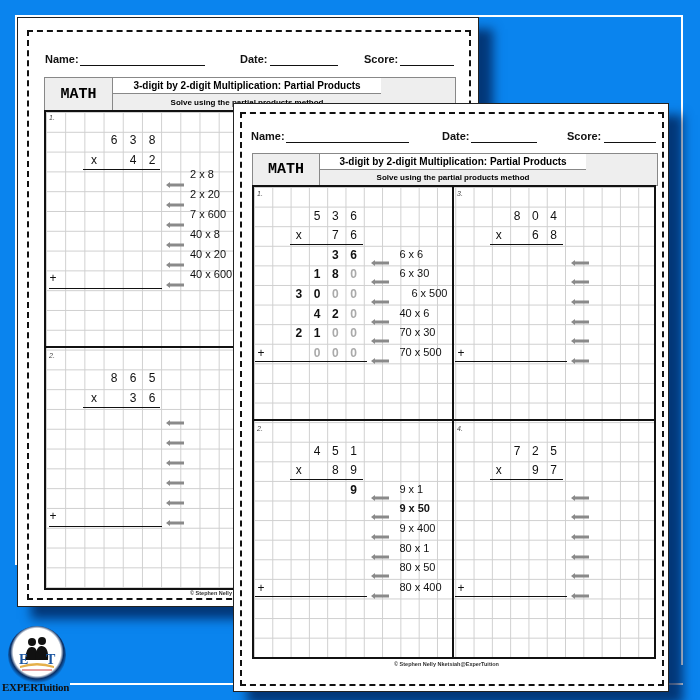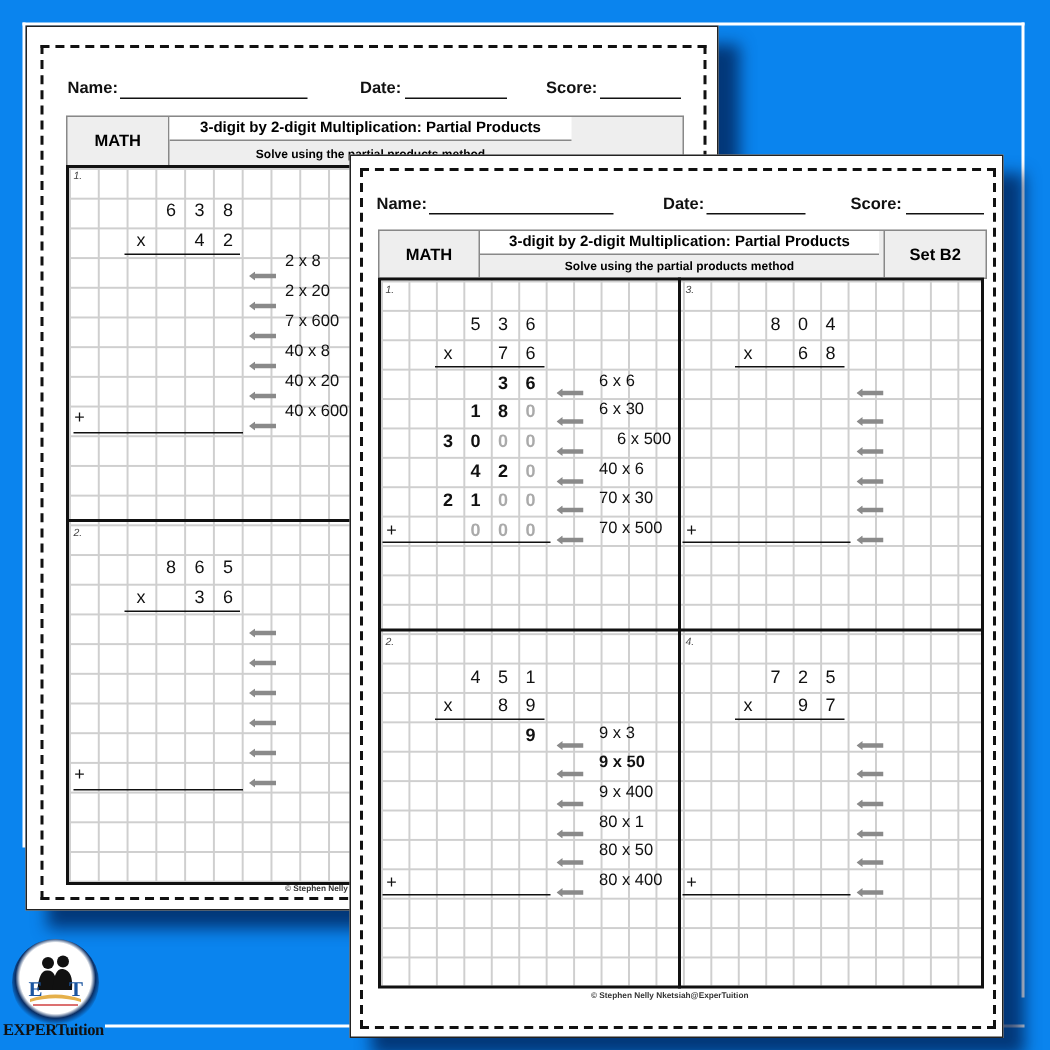--- a/index.html
+++ b/index.html
@@ -7,21 +7,21 @@
   .frame-top { position:absolute; left:15px; top:15px; width:668px; height:2px; background:#fff; }
   .frame-right { position:absolute; left:681px; top:15px; width:2px; height:650px; background:#fff; }
   .frame-left { position:absolute; left:15px; top:15px; width:2px; height:550px; background:#fff; }
   .frame-bottom { position:absolute; left:70px; top:683px; width:613px; height:2px; background:#fff; }
 
   .page { position:absolute; background:#fff; border:1px solid #222; box-shadow: 14px 12px 10px rgba(0,30,80,0.75); }
   .dash { position:absolute; border:2px dashed #111; }
   .lbl { position:absolute; font-size:11px; font-weight:bold; color:#111; }
   .line { position:absolute; border-bottom:1px solid #111; height:0; }
   .hdr { position:absolute; border:1px solid #888; background:#eee; }
-  .hdr .math { position:absolute; left:0; top:0; bottom:0; border-right:1px solid #888; display:flex; align-items:center; justify-content:center; font-size:11px; font-weight:bold; }
+  .hdr .math { position:absolute; left:0; top:0; bottom:0; border-right:1px solid #888; display:flex; align-items:center; justify-content:center; font-size:15px; font-weight:bold;font-family:Liberation Mono, monospace; }
   .hdr .title { position:absolute; top:0; height:15px; border-bottom:1px solid #888; background:#fff; display:flex; align-items:center; justify-content:center; font-size:10px; font-weight:bold; }
   .hdr .sub { position:absolute; bottom:0; height:15px; display:flex; align-items:center; justify-content:center; font-size:8px; font-weight:bold; }
   .hdr .set { position:absolute; right:0; top:0; bottom:0; border-left:1px solid #888; display:flex; align-items:center; justify-content:center; font-size:11px; font-weight:bold; }
   .grid { position:absolute; border:2px solid #111; background-color:#fff;
     background-image: linear-gradient(to right, #cfcfcf 1px, transparent 1px), linear-gradient(to bottom, #cfcfcf 1px, transparent 1px); }
   .vdiv { position:absolute; width:2px; background:#111; }
   .hdiv { position:absolute; height:2px; background:#111; }
   .num { position:absolute; font-size:7px; font-style:italic; color:#444; }
   .d { position:absolute; font-size:12px; color:#111; text-align:center; }
   .d.b { font-weight:bold; }
@@ -141,21 +141,20 @@
   <div class="line" style="left:52px;top:38px;width:123px;"></div>
   <span class="lbl" style="left:208px;top:26px;">Date:</span>
   <div class="line" style="left:237px;top:38px;width:66px;"></div>
   <span class="lbl" style="left:333px;top:26px;">Score:</span>
   <div class="line" style="left:370px;top:38px;width:52px;"></div>
 
   <div class="hdr" style="left:18px;top:49px;width:404px;height:31px;">
     <div class="math" style="width:66px;">MATH</div>
     <div class="title" style="left:67px;width:266px;">3-digit by 2-digit Multiplication: Partial Products</div>
     <div class="sub" style="left:67px;width:266px;">Solve using the partial products method</div>
-    <div class="set" style="width:67px;">Set B2</div>
   </div>
 
   <div class="grid" style="left:18px;top:81px;width:400px;height:470px;background-size:18.3px 19.6px;"></div>
   <div class="vdiv" style="left:218px;top:81px;height:474px;"></div>
   <div class="hdiv" style="left:18px;top:315px;width:404px;"></div>
 
   <span class="copy" style="left:160px;top:557px;">© Stephen Nelly Nketsiah@ExperTuition</span>
 </div>
 
 <div id="front-problems">
@@ -217,21 +216,21 @@
     <span class="d" style="left:326.2px;top:443.6px;width:18.3px;">5</span>
     <span class="d" style="left:344.5px;top:443.6px;width:18.3px;">1</span>
     <span class="d" style="left:289.6px;top:463.2px;width:18.3px;">x</span>
     <span class="d" style="left:326.2px;top:463.2px;width:18.3px;">8</span>
     <span class="d" style="left:344.5px;top:463.2px;width:18.3px;">9</span>
     <div class="rule" style="left:289.6px;top:478.8px;width:73.2px;"></div>
     <span class="d b" style="left:344.5px;top:482.8px;width:18.3px;">9</span>
     <span class="arrow" style="left:370.8px;top:486.8px;"><svg width="18" height="6" viewBox="0 0 18 6">
         <path d="M0 3 L4 0 L4 1.5 L18 1.5 L18 4.5 L4 4.5 L4 6 Z" fill="#8a8a8a"></path>
       </svg></span>
-    <span class="hint" style="left:399.4px;top:482.8px;">9 x 3</span>
+    <span class="hint" style="left:399.4px;top:482.8px;">9 x 1</span>
     <span class="arrow" style="left:370.8px;top:506.4px;"><svg width="18" height="6" viewBox="0 0 18 6">
         <path d="M0 3 L4 0 L4 1.5 L18 1.5 L18 4.5 L4 4.5 L4 6 Z" fill="#8a8a8a"></path>
       </svg></span>
     <span class="hint" style="left:399.4px;top:502.4px;font-weight:bold;">9 x 50</span>
     <span class="arrow" style="left:370.8px;top:526px;"><svg width="18" height="6" viewBox="0 0 18 6">
         <path d="M0 3 L4 0 L4 1.5 L18 1.5 L18 4.5 L4 4.5 L4 6 Z" fill="#8a8a8a"></path>
       </svg></span>
     <span class="hint" style="left:399.4px;top:522px;">9 x 400</span>
     <span class="arrow" style="left:370.8px;top:545.6px;"><svg width="18" height="6" viewBox="0 0 18 6">
         <path d="M0 3 L4 0 L4 1.5 L18 1.5 L18 4.5 L4 4.5 L4 6 Z" fill="#8a8a8a"></path>

